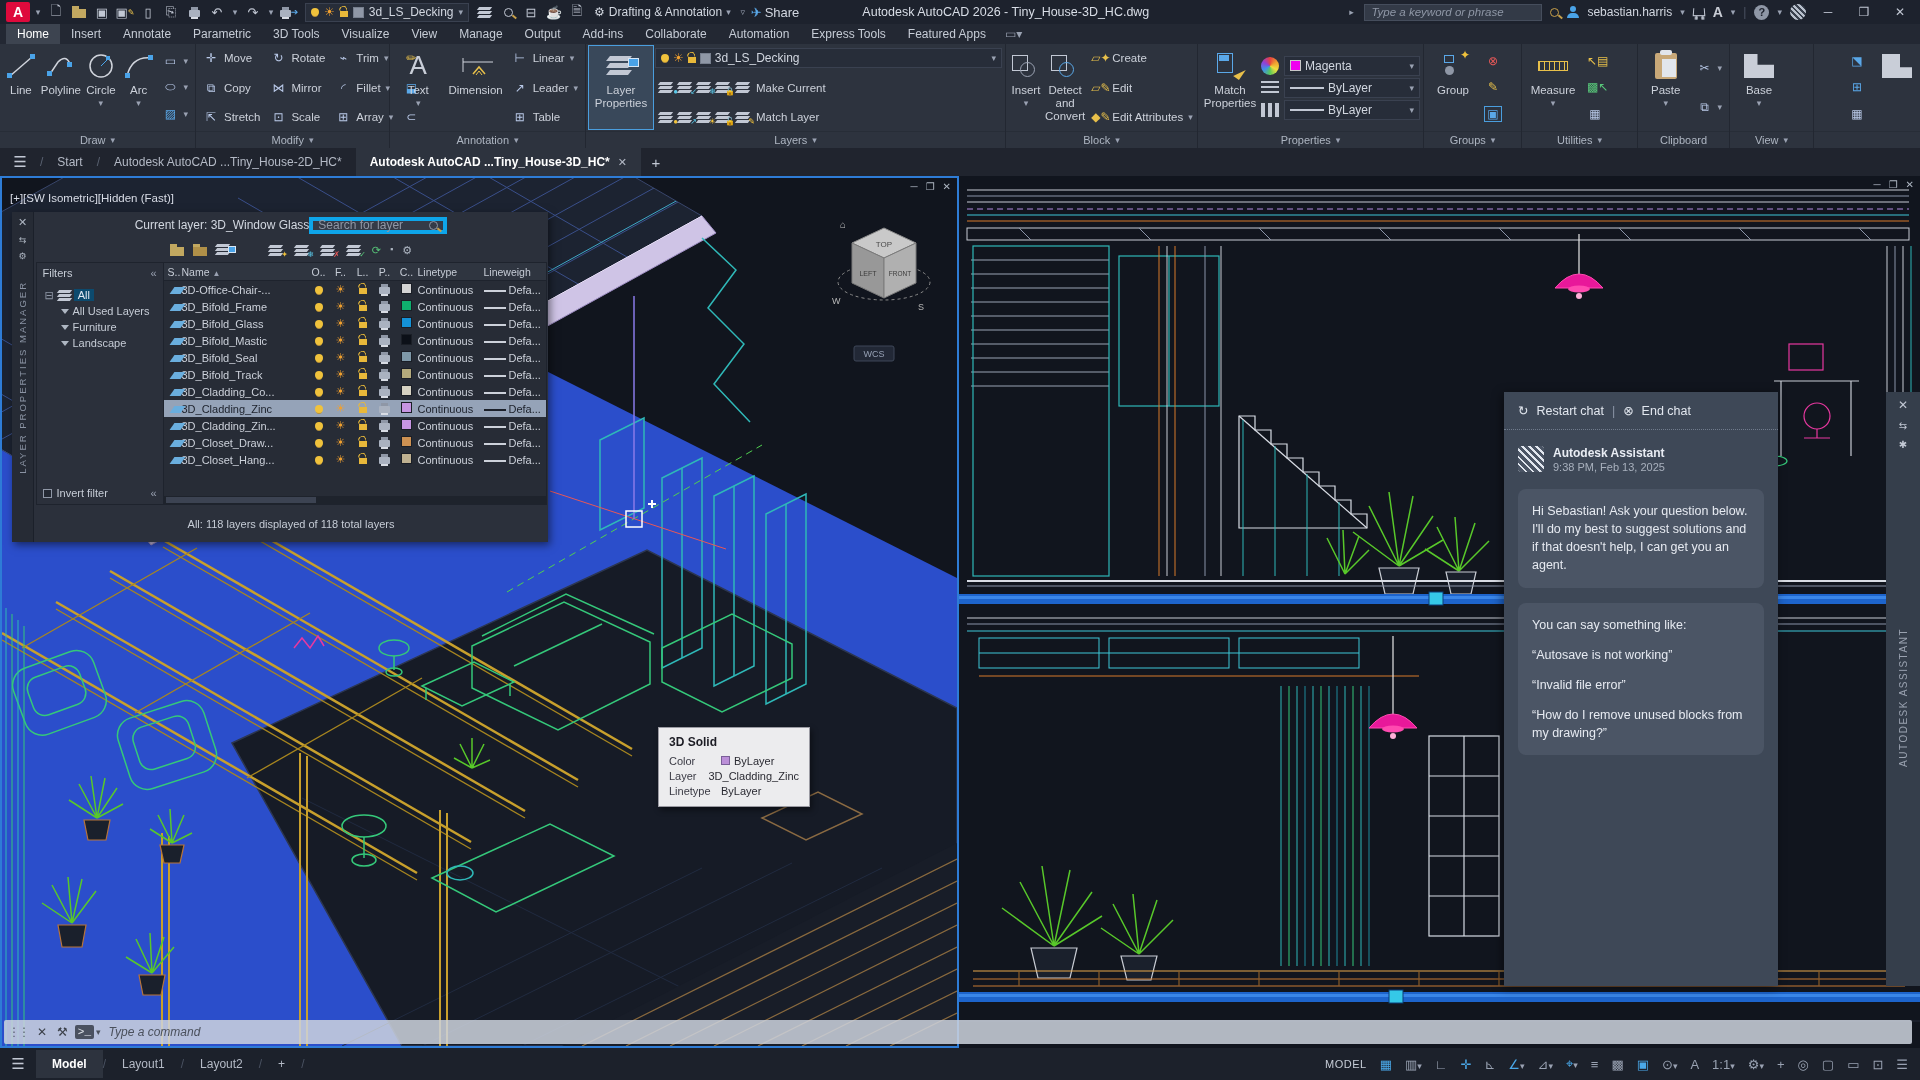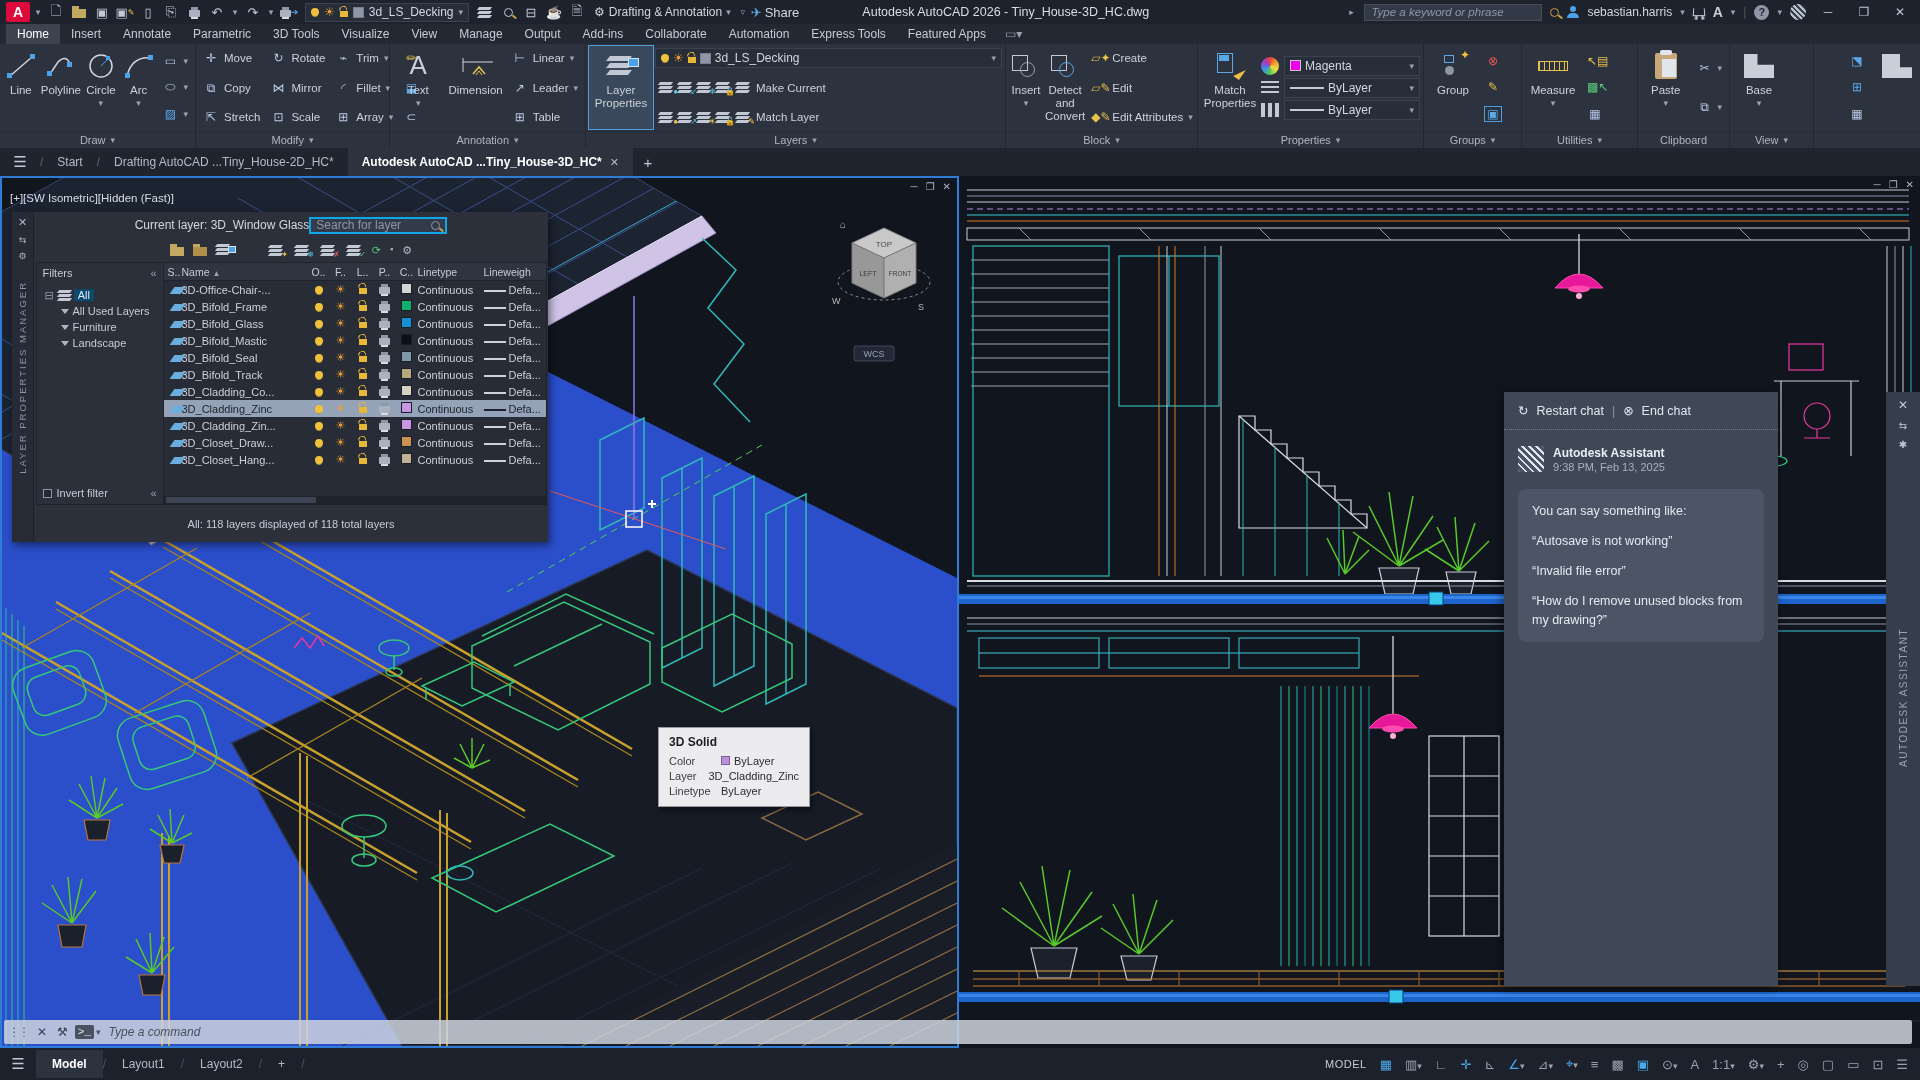--- a/index.html
+++ b/index.html
@@ -123,21 +123,21 @@
 
   
   .palette { position:absolute; left:10px; top:34px; width:536px; height:330px; display:flex;
     background:#2b303b; box-shadow:2px 3px 8px rgba(0,0,0,.5); z-index:20; font-size:11px; }
   .pal-strip { width:22px; background:#262b35; border-right:1px solid #1b202a; display:flex;
     flex-direction:column; align-items:center; padding:4px 0; gap:6px; color:#aeb6c2; }
   .pal-vtitle { writing-mode:vertical-rl; transform:rotate(180deg); font-size:9.5px; letter-spacing:2px;
     color:#8a93a3; margin-top:14px; }
   .pal-body { flex:1; display:flex; flex-direction:column;align-items:center; }
   .pal-head { height:26px; display:flex; align-items:center; padding:0 8px; color:#d2d7e0; font-size:12px; }
-  .searchbox { margin-left:auto; width:138px; height:17px; background:#343b48; border:2px solid #0ea5e9;
+  .searchbox { margin-left:auto; width:138px; height:17px; background:#343b48; border:4px solid #0ea5e9;
     display:flex; align-items:center; padding:0 5px; color:#8f97a6; gap:5px; }
   .pal-tools { height:24px; display:flex; align-items:center; gap:10px; padding:0 8px; }
   .pal-tools .grpA { display:flex; gap:9px; }
   .pal-tools .grpB { display:flex; gap:11px; margin-left:28px; }
   .pal-tools .grpC { display:flex; gap:9px; margin-left:auto; }
   .i-folder { position:relative; width:14px; height:9px; background:#c2a860; display:inline-block; margin-top:3px;}
   .i-folder:before { content:""; position:absolute; left:0; top:-3px; width:7px; height:3px; background:#c2a860; }
   .pal-main { flex:1; display:flex; overflow:hidden; }
   .filters { width:128px; border:1px solid #1e232d; background:#2b303b; display:flex; flex-direction:column; }
   .filters-h { height:20px; display:flex; align-items:center; padding:0 6px; color:#c6ccd6; }
@@ -799,21 +799,21 @@
           <span>&nbsp;</span>
         </div>
     </div>
   </section>
 
   <div class="filetabs">
     <span class="ft-menu">☰</span>
     <span class="ft-sep">/</span>
     <span class="ftab">Start</span>
     <span class="ft-sep">/</span>
-    <span class="ftab">Drafting AutoCAD ...Tiny_House-2D_HC*</span>
+    <span class="ftab">Autodesk AutoCAD ...Tiny_House-2D_HC*</span>
     <span class="ftab active">
       <span>Autodesk AutoCAD ...Tiny_House-3D_HC*</span>
       <span class="x">✕</span>
     </span>
     <span class="ft-plus">+</span>
   </div>
 
   <div class="vp-left">
     <svg width="955" height="868" viewBox="0 0 955 868">
       <rect width="955" height="868" fill="#11151e"></rect>
@@ -1432,20 +1432,23 @@
       <span>⊗</span>
       <span>End chat</span>
     </div>
     <div class="as-body">
       <div class="as-name">
         <span class="as-logo"></span>
         <span>
           <b>Autodesk Assistant</b>
           <i>9:38 PM, Feb 13, 2025</i>
         </span>
+      </div>
+      <div class="bubble">
+        <p>Hi Sebastian! Ask your question below. I'll do my best to suggest solutions and if that doesn't help, I can get you an agent.</p>
       </div>
       <div class="bubble">
         <p>You can say something like:</p>
         <p>“Autosave is not working”</p>
         <p>“Invalid file error”</p>
         <p>“How do I remove unused blocks from my drawing?”</p>
       </div>
     </div>
   </aside>
   <div class="as-strip">

